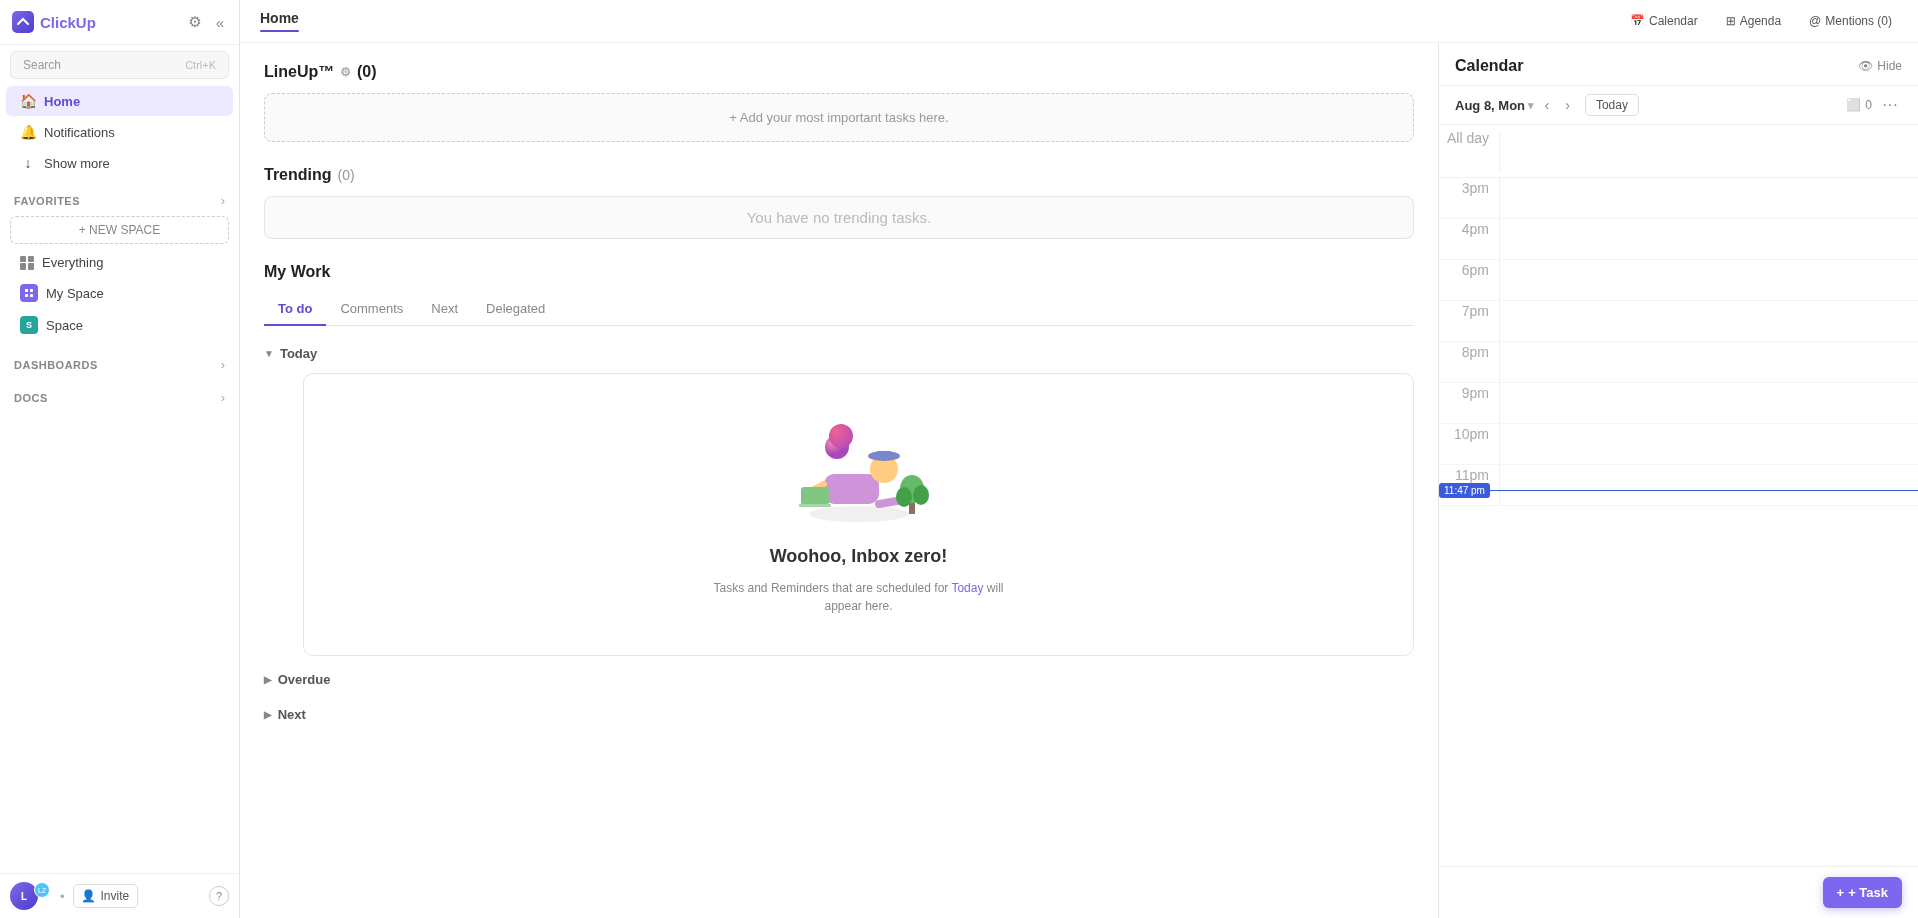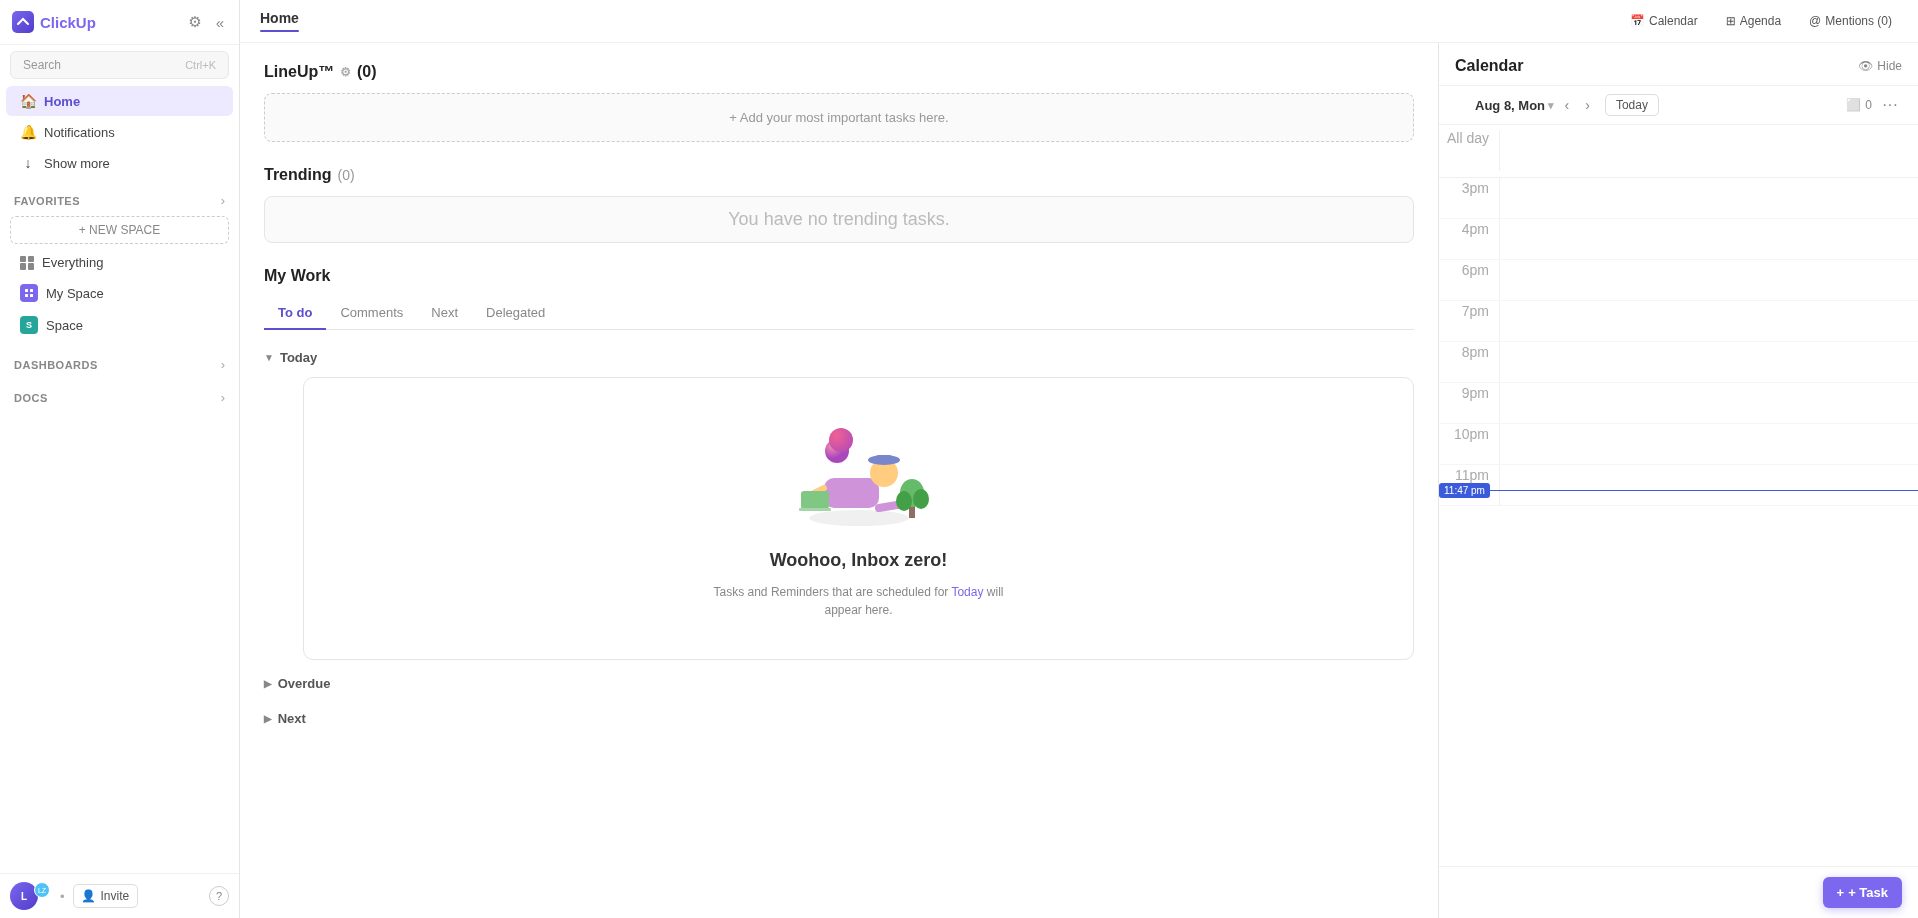--- a/index.html
+++ b/index.html
@@ -54,21 +54,21 @@
     .content-area { flex: 1; overflow-y: auto; padding: 20px 24px; }
 
     
     .section-block { margin-bottom: 24px; }
     .section-block-title { font-size: 16px; font-weight: 700; color: #222; margin-bottom: 12px; display: flex; align-items: center; gap: 6px; }
     .section-block-title .count { color: #999; font-weight: 400; font-size: 14px; }
     .section-block-title .settings-icon { font-size: 12px; color: #aaa; cursor: pointer; }
 
     .add-tasks-box { border: 1.5px dashed #ccc; border-radius: 8px; padding: 16px; text-align: center; color: #999; font-size: 13px; cursor: pointer; background: #fafafa; }
 
-    .empty-box { border: 1px solid #e5e5e5; border-radius: 8px; padding: 12px; text-align: center; color: #bbb; font-size: 18px; background: #fafafa; }
+    .empty-box { border: 1px solid #e5e5e5; border-radius: 8px; padding: 12px; text-align: center; color: #bbb; font-size: 15px; background: #fafafa; }
 
     
     .work-tabs { display: flex; gap: 0; margin-bottom: 16px; border-bottom: 1px solid #e5e5e5; }
     .work-tab { padding: 8px 14px; font-size: 13px; color: #888; cursor: pointer; border-bottom: 2px solid transparent; margin-bottom: -1px; }
     .work-tab.active { color: #5b4fcf; border-bottom-color: #5b4fcf; font-weight: 600; }
 
     .today-section { margin-bottom: 12px; }
     .section-toggle { display: flex; align-items: center; gap: 6px; font-size: 13px; color: #555; font-weight: 600; cursor: pointer; padding: 4px 0; margin-bottom: 8px; }
     .toggle-arrow { font-size: 10px; color: #888; }
 
@@ -79,21 +79,21 @@
     .inbox-desc span { color: #7b68ee; }
 
     
     .calendar-panel { width: 480px; border-left: 1px solid #e5e5e5; display: flex; flex-direction: column; background: #fff; flex-shrink: 0; }
     .calendar-header { display: flex; align-items: center; justify-content: space-between; padding: 14px 16px 10px; border-bottom: 1px solid #f0f0f0; }
     .calendar-title { font-size: 16px; font-weight: 700; color: #222; }
     .calendar-header-actions { display: flex; align-items: center; gap: 8px; }
     .hide-btn { display: flex; align-items: center; gap: 4px; font-size: 12px; color: #888; cursor: pointer; }
 
     .calendar-nav { display: flex; align-items: center; gap: 6px; padding: 8px 16px; border-bottom: 1px solid #f0f0f0; }
-    .date-label { font-size: 13px; font-weight: 600; color: #333; cursor: pointer; display: flex; align-items: center; gap: 3px; margin-left: 20px; }
+    .date-label { font-size: 13px; font-weight: 600; color: #333; cursor: pointer; display: flex; align-items: center; gap: 3px; }
     .nav-arrow { background: none; border: none; cursor: pointer; color: #888; font-size: 14px; padding: 2px 5px; border-radius: 4px; }
     .today-btn { padding: 3px 10px; border: 1px solid #ddd; border-radius: 5px; font-size: 12px; color: #555; cursor: pointer; background: white; margin-left: 4px; }
     .cal-count { display: flex; align-items: center; gap: 4px; margin-left: auto; font-size: 12px; color: #888; }
     .more-btn { background: none; border: none; cursor: pointer; color: #888; font-size: 16px; padding: 2px 4px; }
 
     .calendar-body { flex: 1; overflow-y: auto; position: relative; }
     .all-day-row { display: flex; border-bottom: 1px solid #f0f0f0; padding: 6px 0; }
     .time-label { width: 60px; text-align: right; padding-right: 10px; font-size: 14px; color: #aaa; flex-shrink: 0; line-height: 1; }
     .time-slot { flex: 1; border-left: 1px solid #f0f0f0; min-height: 40px; position: relative; }
     .hour-row { display: flex; border-bottom: 1px solid #f5f5f5; }

